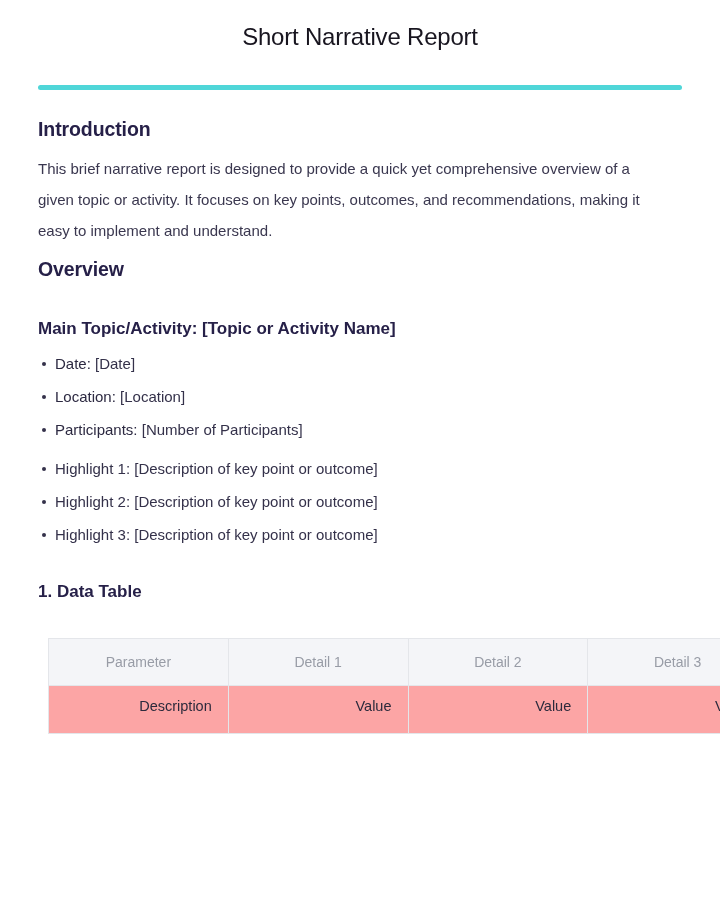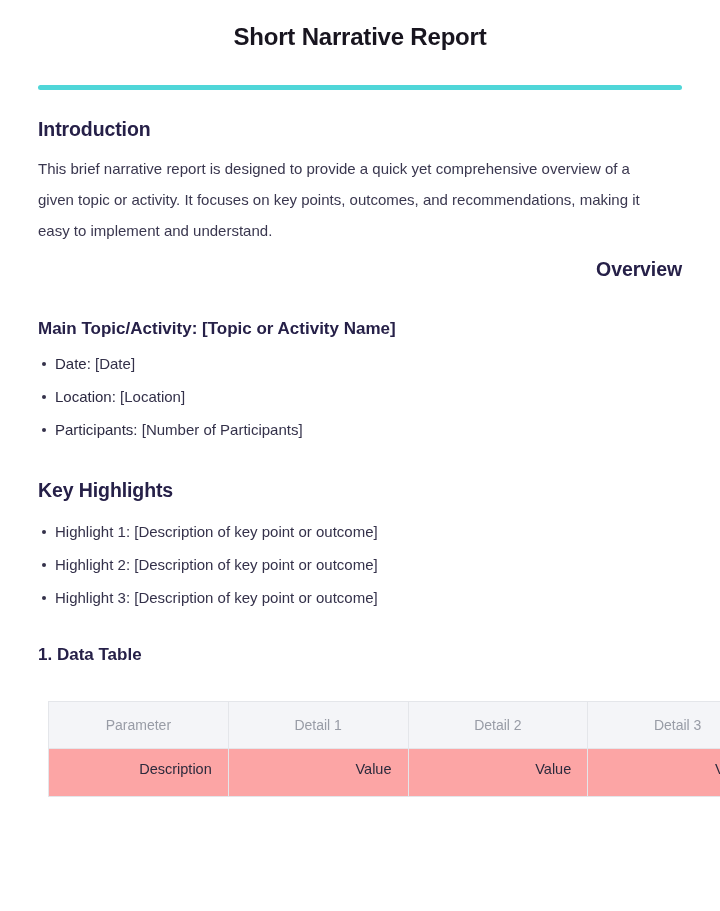--- a/index.html
+++ b/index.html
@@ -14,21 +14,21 @@
     height: 911px;
     margin: 0 auto;
     background: #ffffff;
     padding: 0 38px;
     overflow: hidden;
   }
   .doc-title {
     margin-top: 22px;
     font-size: 24px;
     line-height: 30px;
-    font-weight: 700;
+    font-weight: 400;
     letter-spacing: -0.2px;
     color: #18151f;
     text-align: center;
   }
   .accent-divider {
     margin-top: 33px;
     height: 5px;
     width: 100%;
     background: #4fd6d8;
     border-radius: 3px;
@@ -41,21 +41,21 @@
     letter-spacing: -0.1px;
   }
   .heading-introduction { margin-top: 28px; }
   .intro-paragraph {
     margin-top: 13px;
     font-size: 15px;
     line-height: 31px;
     color: #3a374f;
     max-width: 622px;
   }
-  .heading-overview { margin-top: 12px; text-align: right; }
+  .heading-overview { margin-top: 12px; }
   h3.sub-heading {
     font-size: 17px;
     line-height: 21px;
     font-weight: 700;
     color: #262048;
   }
   .subheading-main-topic { margin-top: 38px; }
   ul.bullet-list {
     list-style: none;
     margin-top: 17px;
@@ -140,21 +140,20 @@
       <span class="item-label">Location:</span>
       <span class="item-value">[Location]</span>
     </li>
     <li>
       <span class="bullet-dot"></span>
       <span class="item-label">Participants:</span>
       <span class="item-value">[Number of Participants]</span>
     </li>
   </ul>
 
-  <h2 class="section-heading heading-key-highlights">Key Highlights</h2>
 
   <ul class="bullet-list highlight-list">
     <li>
       <span class="bullet-dot"></span>
       <span class="item-value">Highlight 1: [Description of key point or outcome]</span>
     </li>
     <li>
       <span class="bullet-dot"></span>
       <span class="item-value">Highlight 2: [Description of key point or outcome]</span>
     </li>

